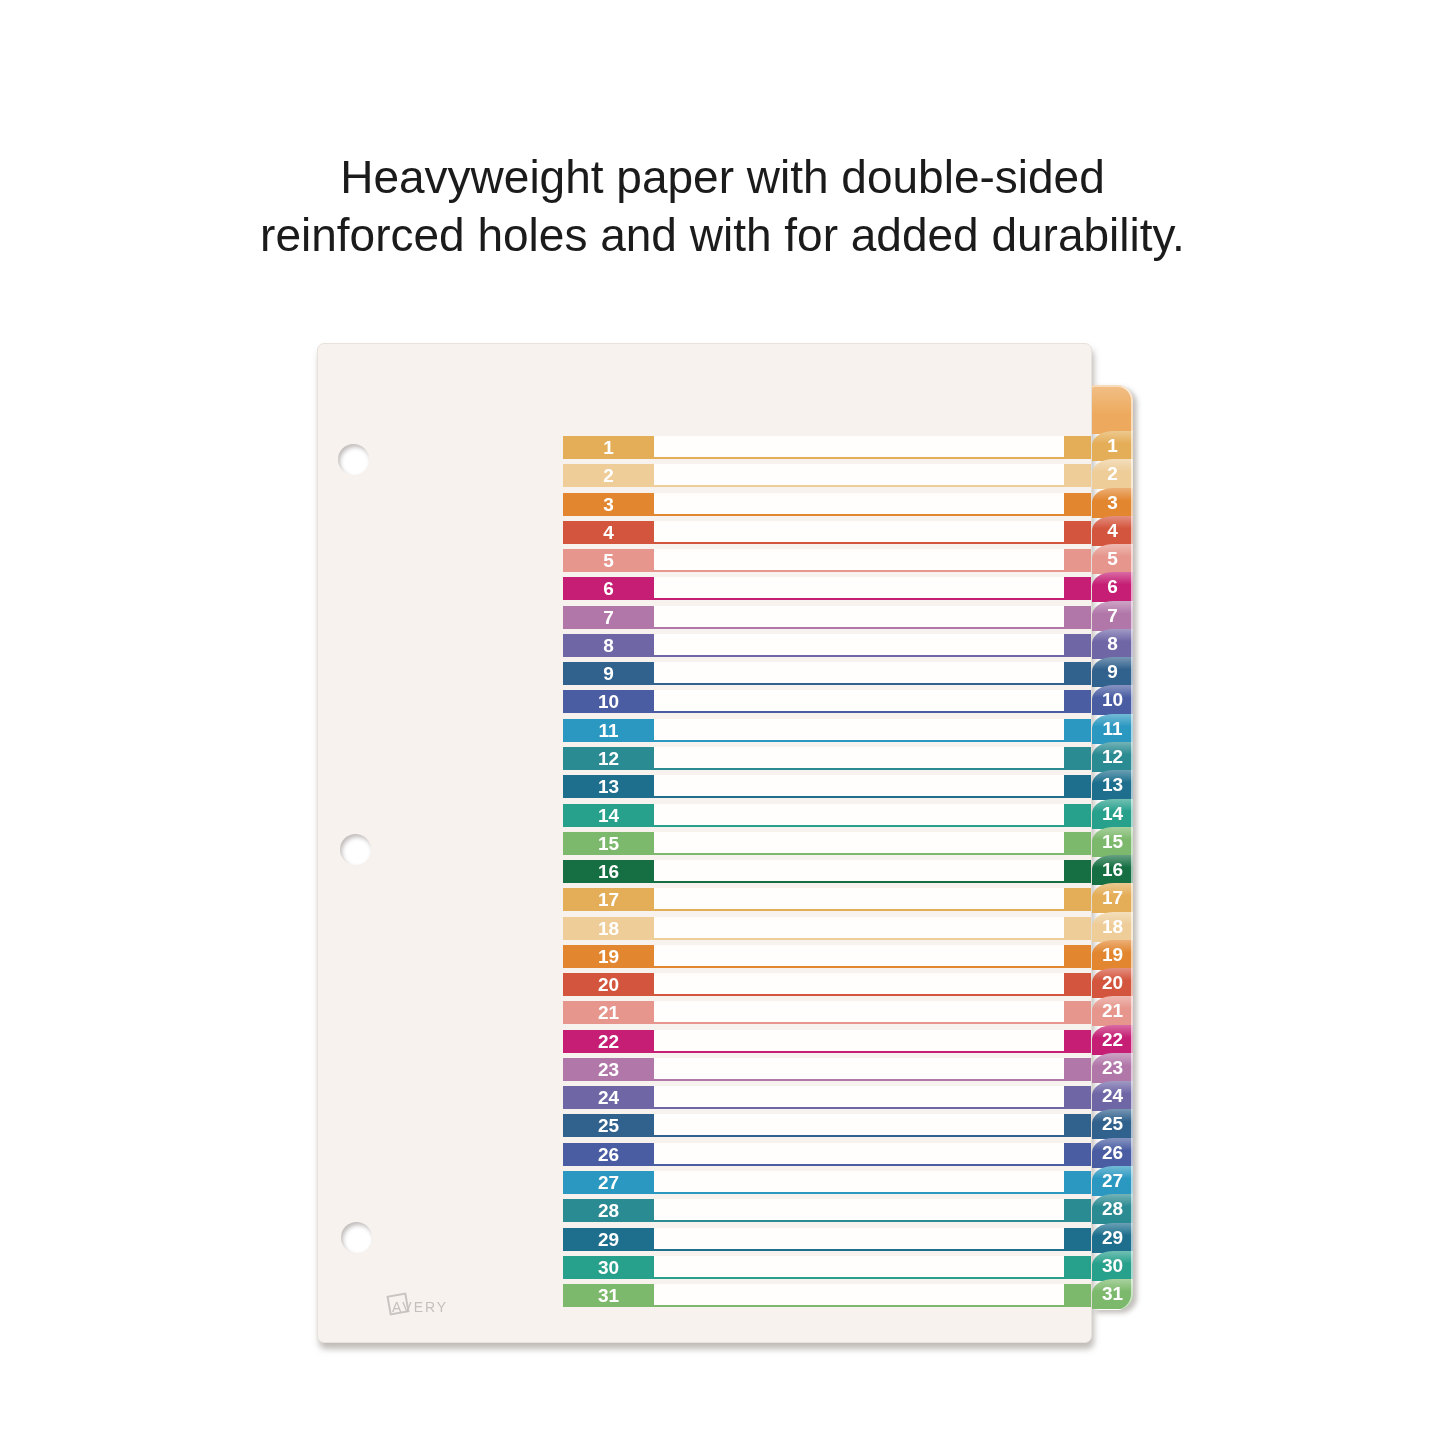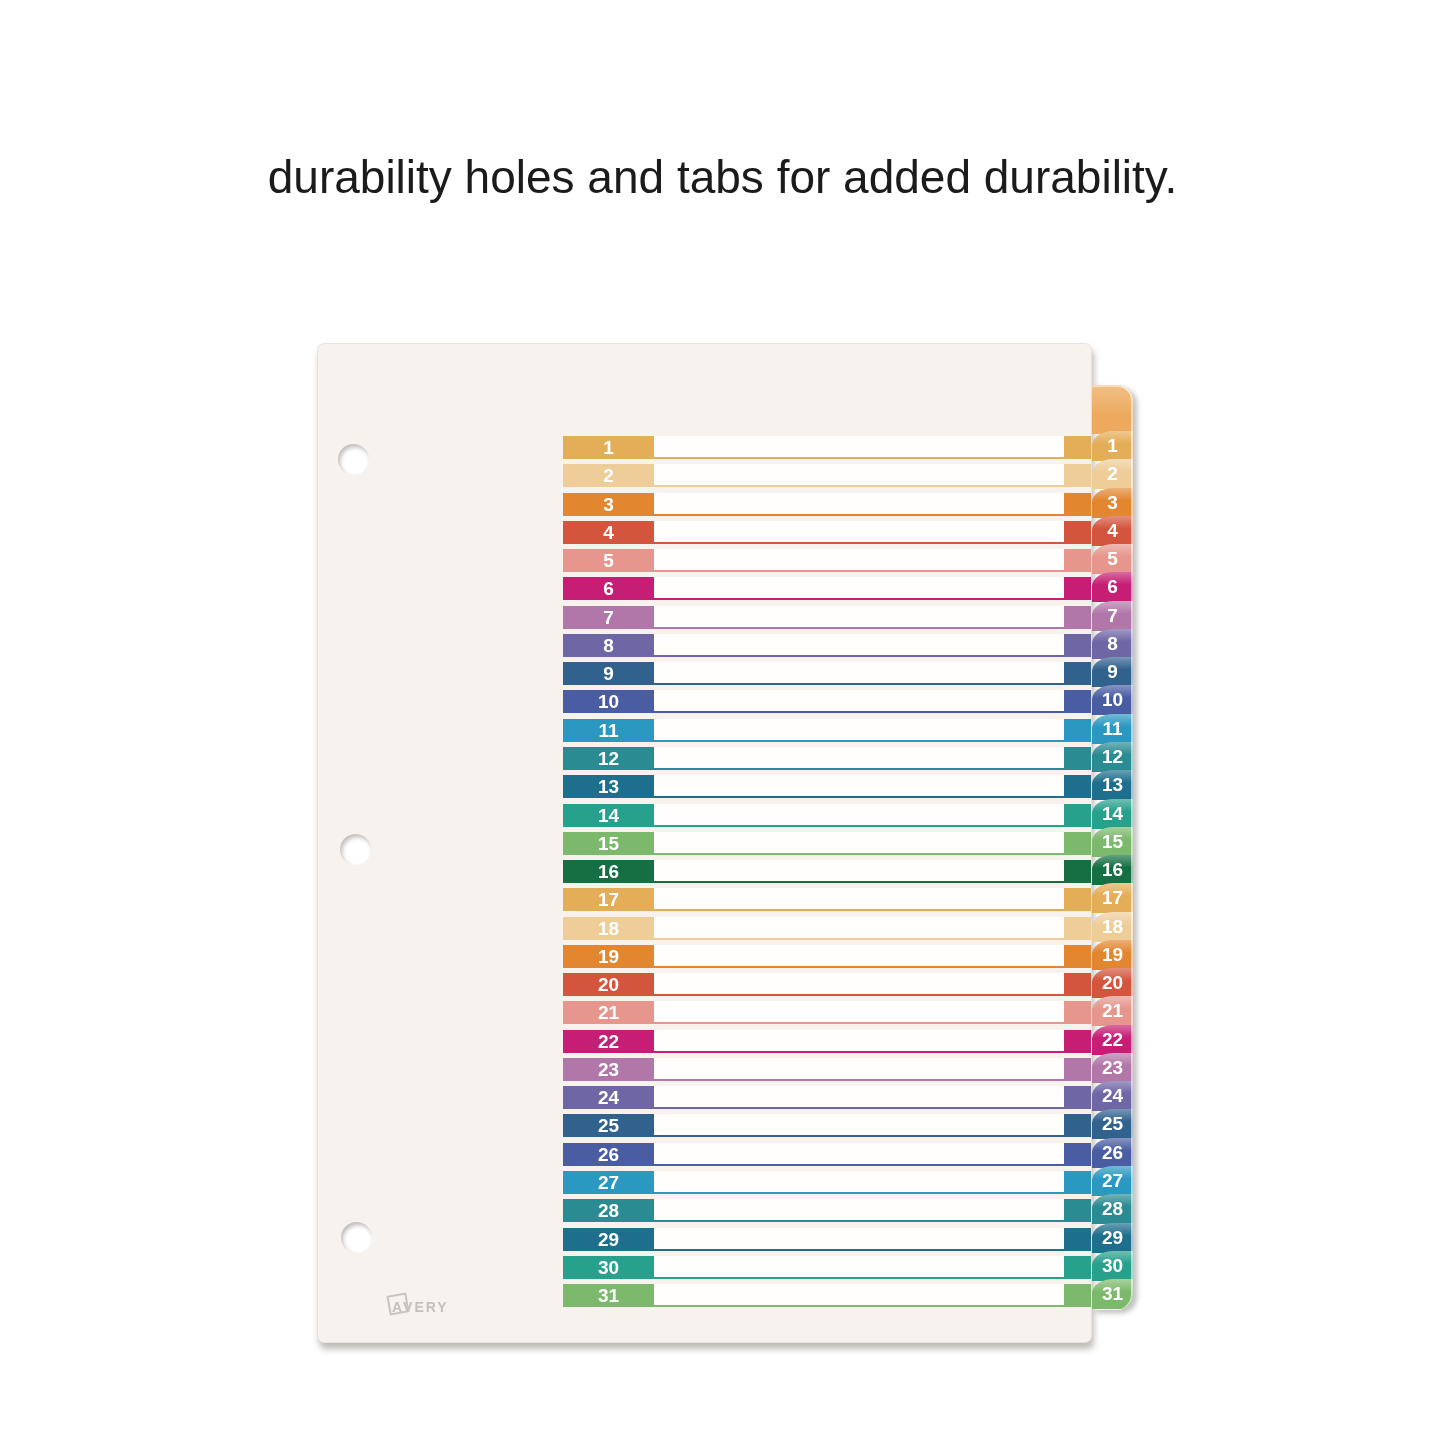--- a/index.html
+++ b/index.html
@@ -54,36 +54,37 @@
     color:#fff;font-size:19px;font-weight:700;text-align:center;line-height:29px;
   }
   .strip .edge{
     content:'';position:absolute;inset:0;pointer-events:none;z-index:40;
     border-radius:2px 16px 16px 2px;
     box-shadow:inset -2px 0 0 rgba(255,255,255,.6), inset 0 2px 0 rgba(255,255,255,.45);
   }
   
   .brand{
     position:absolute;left:74px;top:955px;color:#c4c0bd;
-    font-size:14px;font-weight:700;letter-spacing:2px;
+    font-size:14px;font-weight:400;letter-spacing:2px;
   }
   .a-frame{
     position:absolute;left:-4px;top:-5px;width:20px;height:20px;
     border:2px solid #c8c4c1;transform:rotate(-10deg);box-sizing:border-box;
   }
   .brand span.txt{position:relative;}
 </style>
 </head>
 <body>
 
 <div class="stage">
 
 
   <div class="subhead" style="color: rgb(27, 27, 27);">
-    <p>durability holes and tabs for added durability.</p>
+    <p>Heavyweight paper with double-sided</p>
+    <p>reinforced holes and with for added durability.</p>
   </div>
 
   <div class="paper" style="background: rgb(247, 242, 238);">
     <div id="holes">
         <div class="hole" style="left: 20px; top: 100px;"></div>
         <div class="hole" style="left: 22px; top: 490px;"></div>
         <div class="hole" style="left: 23px; top: 878px;"></div>
       </div>
     <div id="rows">
         <div class="row" style="top: 92px;">

